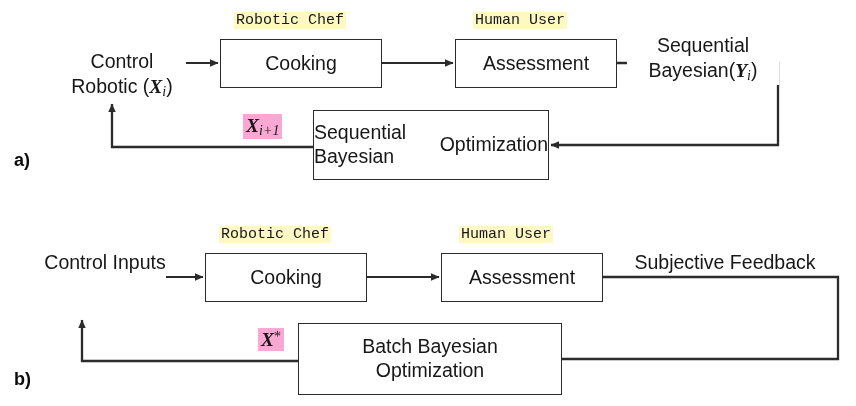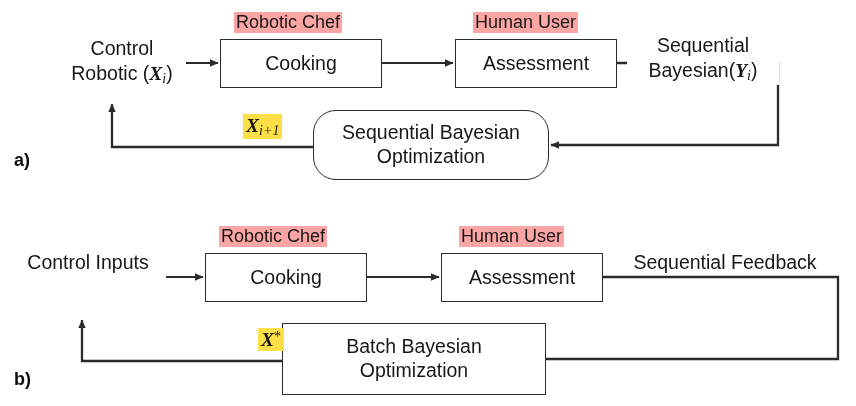--- a/index.html
+++ b/index.html
@@ -38,43 +38,44 @@
     font-size: 19.5px;
     color: #171717;
     z-index: 3;
   }
   .node-box.two-line {
     font-size: 19.5px;
     line-height: 1.22;
   }
   .cap {
     position: absolute;
-    font-size: 18px;
+    font-size: 15px;
     color: #171717;
     white-space: nowrap;
     z-index: 4;
-    background: #fca5a5;
+    background: #fef9c3;
     padding: 0 2px;
+    font-family: Liberation Mono, monospace;
   }
   .free-label {
     position: absolute;
     font-size: 19.5px;
     color: #171717;
     text-align: center;
     line-height: 1.28;
     z-index: 4;
     background: #ffffff;
   }
   .edge-label {
     position: absolute;
     font-size: 19.5px;
     color: #171717;
     white-space: nowrap;
     z-index: 4;
-    background: #fde047;
+    background: #f9a8d4;
     padding: 0 3px;
   }
   .panel-tag {
     position: absolute;
     font-size: 18px;
     font-weight: bold;
     color: #0b0b0b;
     z-index: 5;
   }
   .mvar {
@@ -124,63 +125,63 @@
     <g>
       <line x1="166" y1="277" x2="203" y2="277" stroke="#2b2b2b" stroke-width="2.1" marker-end="url(#arrowhead)"></line>
       <line x1="367" y1="277" x2="439" y2="277" stroke="#2b2b2b" stroke-width="2.1" marker-end="url(#arrowhead)"></line>
       <polyline points="603,277 838,277 838,359 537,359" fill="none" stroke="#2b2b2b" stroke-width="2.3" marker-end="url(#arrowhead)"></polyline>
       <polyline points="298,361 82,361 82,320" fill="none" stroke="#2b2b2b" stroke-width="2.3" marker-end="url(#arrowhead)"></polyline>
     </g>
   </svg>
 
   <div class="panel-tag" style="left:14px; top:150px;">a)</div>
 
-  <div class="free-label" style="left:58px; top:36px; width:128px;">
+  <div class="free-label" style="left:58px; top:49px; width:128px;">
     <span>Control</span><br>
     <span><span>Robotic (</span><span class="mvar">X</span><span class="msub">i</span><span>)</span></span>
   </div>
 
   <div class="cap" style="left:234px; top:12px;">Robotic Chef</div>
 
   <div class="node-box" style="left:220px; top:39px; width:162px; height:49px;">Cooking</div>
 
   <div class="cap" style="left:473px; top:12px;">Human User</div>
 
   <div class="node-box" style="left:455px; top:39px; width:162px; height:49px;">Assessment</div>
 
   <div class="free-label" style="left:627px; top:33px; width:152px;">
     <span>Sequential</span><br>
     <span><span>Bayesian(</span><span class="mvar">Y</span><span class="msub">i</span><span>)</span></span>
   </div>
 
-  <div class="node-box two-line" style="left:313px; top:110px; width:236px; height:70px; flex-direction:column;border-radius:23px;">
+  <div class="node-box two-line" style="left:313px; top:110px; width:236px; height:70px; flex-direction:row;">
     <span>Sequential Bayesian</span>
     <span>Optimization</span>
   </div>
 
   <div class="edge-label" style="left:243px; top:114px;"><span class="mvar">X</span><span class="msub">i+1</span></div>
 
   <div class="panel-tag" style="left:14px; top:369px;">b)</div>
 
-  <div class="free-label" style="left:8px; top:250px; width:160px;">
+  <div class="free-label" style="left:25px; top:250px; width:160px;">
     <span>Control Inputs</span><br>
   </div>
 
   <div class="cap" style="left:219px; top:226px;">Robotic Chef</div>
 
   <div class="node-box" style="left:205px; top:253px; width:162px; height:49px;">Cooking</div>
 
   <div class="cap" style="left:459px; top:226px;">Human User</div>
 
   <div class="node-box" style="left:441px; top:253px; width:162px; height:49px;">Assessment</div>
 
   <div class="free-label" style="left:611px; top:250px; width:228px;">
-    <span>Sequential Feedback</span><br>
+    <span>Subjective Feedback</span><br>
   </div>
 
-  <div class="node-box two-line" style="left:282px; top:323px; width:264px; height:72px; flex-direction:column;">
+  <div class="node-box two-line" style="left:298px; top:323px; width:264px; height:72px; flex-direction:column;">
     <span>Batch Bayesian</span>
     <span>Optimization</span>
   </div>
 
   <div class="edge-label" style="left:258px; top:328px;"><span class="mvar">X</span><span class="msub-up">*</span></div>
 
 </div>
 
 </body></html>

